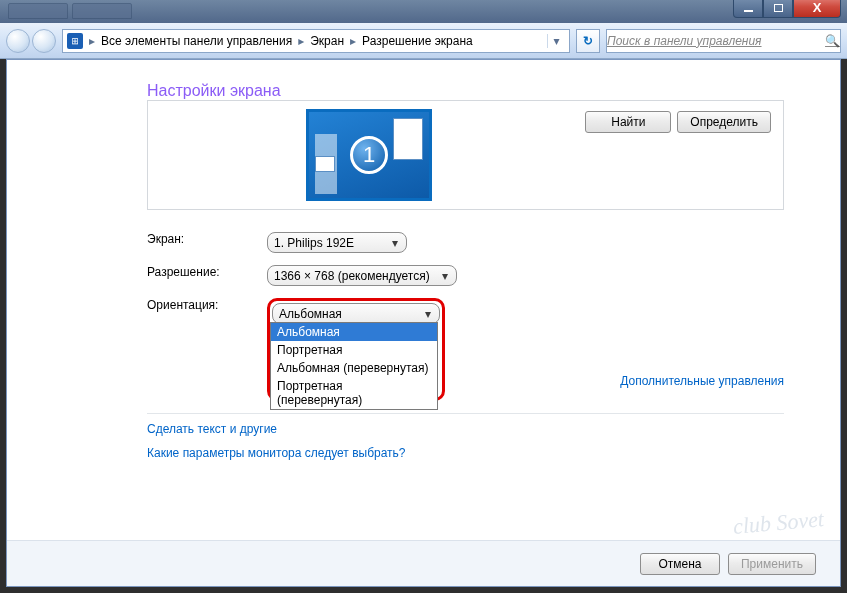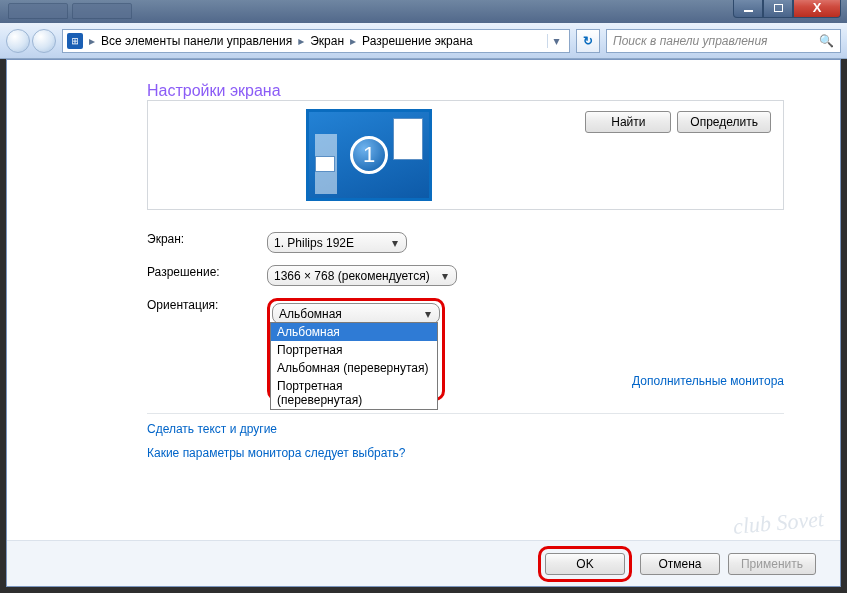--- a/index.html
+++ b/index.html
@@ -26,21 +26,21 @@
 .nav-orbs { display:flex; gap:2px; }
 .orb { width:24px; height:24px; border-radius:50%;
   background: radial-gradient(circle at 35% 30%, #fff, #d8e6f5 55%, #a8c3e2);
   border:1px solid #9cb5d4; }
 .addrbar { flex:1; height:24px; background:#fff; border:1px solid #8ba6c8; display:flex; align-items:center; padding:0 4px; gap:4px; }
 .addrbar .drop { width:18px; text-align:center; color:#5a7091; border-left:1px solid #cbd9ea; }
 .crumb { display:flex; align-items:center; gap:2px; }
 .crumb-sep { color:#5b7290; padding:0 2px; }
 .sysicon { width:16px; height:16px; background:#1a5fb4; border-radius:2px; display:inline-flex; align-items:center; justify-content:center; color:#fff; font-size:9px; }
 .refresh { width:24px; height:24px; border:1px solid #8ba6c8; background:linear-gradient(#fff,#e6eef9); display:flex; align-items:center; justify-content:center; color:#0a6cbf; font-weight:bold; }
-.searchbar { width:235px; height:24px; background:#fff; border:1px solid #8ba6c8; display:flex; align-items:center; justify-content:space-between; padding:0 6px; color:#888; font-style:italic; }
+.searchbar { width:235px; height:24px; background:#fff; border:1px solid #8ba6c8; display:flex; align-items:center; justify-content:space-between; padding:0 0; color:#888; font-style:italic;text-decoration:underline; }
 .searchbar .mag { color:#2b6cb6; font-style:normal; }
 
 
 .page { position:absolute; top:59px; left:6px; right:6px; bottom:6px; background:#fff; border:1px solid #7b96be; }
 .content { padding:22px 56px 0 140px; }
 h1.title { color:#8b5cf6; font-size:16px; font-weight:normal; }
 
 .preview-frame { border:1px solid #d4d8dd; height:110px; position:relative; margin-bottom:22px; }
 .preview-frame .monitor { position:absolute; left:158px; top:8px; width:126px; height:92px; border:3px solid #0a6cbf; background:linear-gradient(160deg,#2382d5,#0d5aa8); display:flex; align-items:center; justify-content:center; }
 .monitor .circlelbl { width:38px; height:38px; border-radius:50%; background:radial-gradient(circle at 35% 30%,#6fb3ee,#0a5aa8); border:3px solid #fff; color:#fff; font-size:22px; display:flex; align-items:center; justify-content:center; }
@@ -161,28 +161,25 @@
         <div class="dropdown-list">
           <div class="opt sel">Альбомная</div>
           <div class="opt">Портретная</div>
           <div class="opt">Альбомная (перевернутая)</div>
           <div class="opt">Портретная (перевернутая)</div>
         </div>
       </div>
     </div>
 
     <div class="links">
-      <a href="#" class="adv-link">Дополнительные монитора</a>
+      <a href="#" class="adv-link">Дополнительные управления</a>
       <a href="#">Сделать текст и другие</a><br>
       <a href="#">Какие параметры монитора следует выбрать?</a>
     </div>
   </div>
 
   <div class="footer">
-    <div class="ok-wrap">
-      <button class="btn">OK</button>
-    </div>
     <button class="btn">Отмена</button>
     <button class="btn" disabled="">Применить</button>
   </div>
 
   <div class="watermark">club Sovet</div>
 </div>
 
 </body></html>

